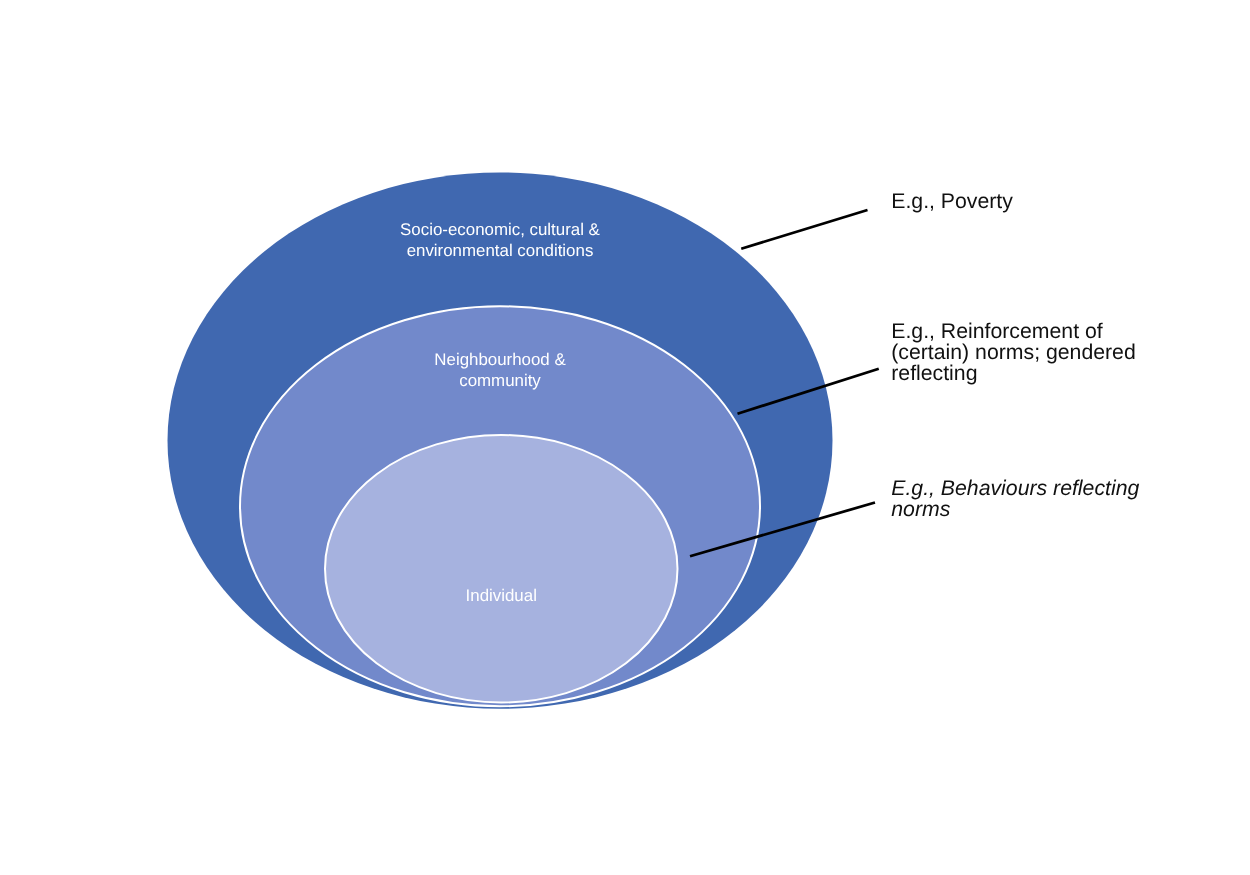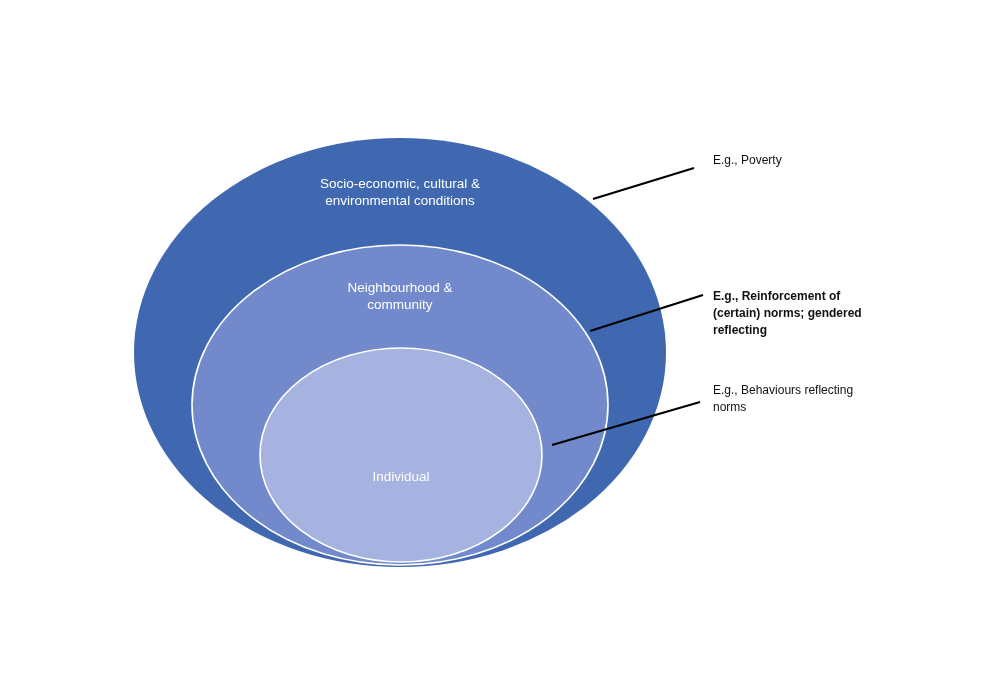--- a/index.html
+++ b/index.html
@@ -9,26 +9,26 @@
   }
   .canvas svg { position:absolute; left:0; top:0; }
   .level-label {
     position:absolute; color:#ffffff; font-size:13.5px; line-height:17px;
     text-align:center;
   }
   #label-outer  { left:285px; top:175px; width:230px; }
   #label-middle { left:310px; top:279px; width:180px; }
   #label-inner  { left:330px; top:468px; width:142px; }
   .annotation {
-    position:absolute; left:713px; color:#111111; font-size:12px; line-height:17px;
+    position:absolute; left:713px; color:#111111; font-size:17px; line-height:17px;
     text-align:left; white-space:nowrap;
   }
   #ann-0 { top:152px; }
-  #ann-1 { top:288px;font-weight:bold; }
-  #ann-2 { top:382px; }
+  #ann-1 { top:256px; }
+  #ann-2 { top:382px;font-style:italic; }
 </style>
 </head>
 <body>
 
 <div class="canvas">
   <svg width="1000" height="700" viewBox="0 0 1000 700">
     <ellipse cx="400" cy="352.5" rx="266" ry="214.5" fill="#4068B0"></ellipse>
     <ellipse cx="400" cy="405" rx="208" ry="160" stroke="#ffffff" stroke-width="1.6" fill="#7289CB"></ellipse>
     <ellipse cx="401" cy="455" rx="141" ry="107" stroke="#ffffff" stroke-width="1.6" fill="#A6B2DF"></ellipse>
     <line x1="593" y1="199" x2="694" y2="168" stroke="#000000" stroke-width="2.2"></line>

